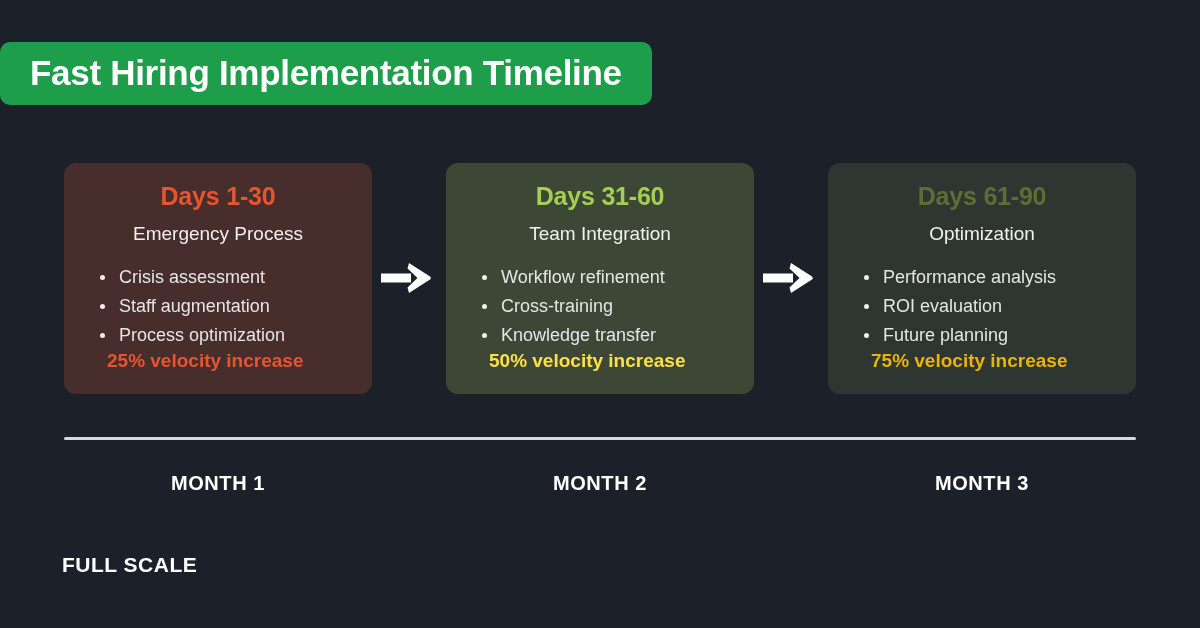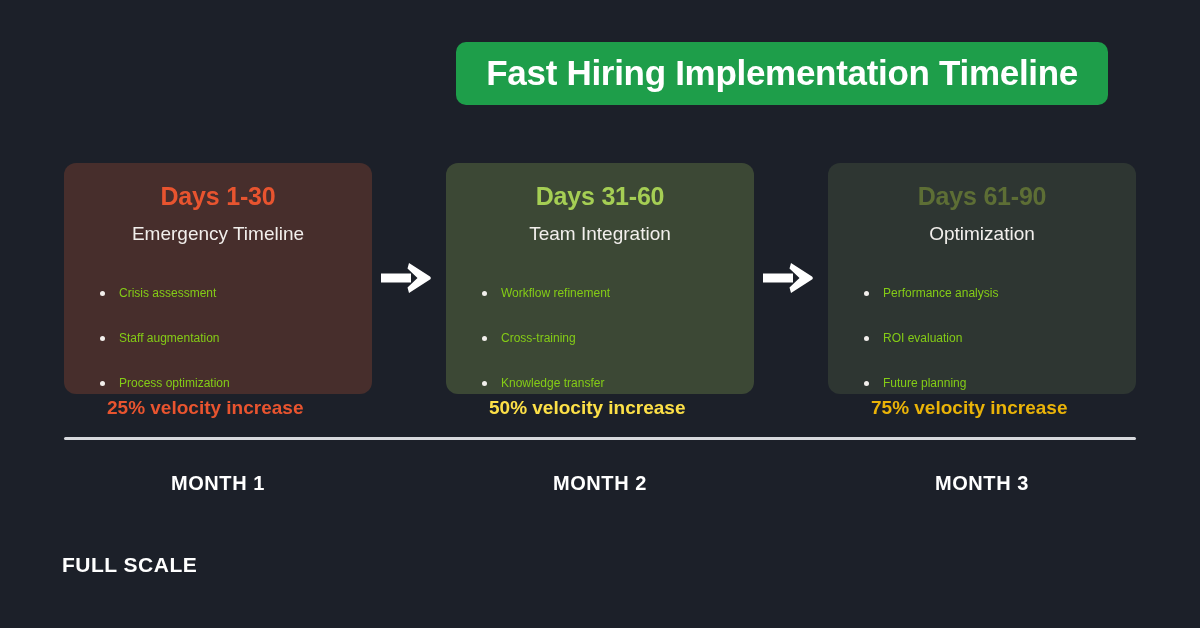--- a/index.html
+++ b/index.html
@@ -8,22 +8,22 @@
     width:1200px; height:628px;
     background:#1c2029;
     font-family:"Liberation Sans", sans-serif;
     overflow:hidden;
   }
 
   .page { position:relative; width:1200px; height:628px; background:#1c2029; }
 
   
   .title-wrap {
-    position:absolute; top:42px; left:12px; width:1096px;
-    display:flex; justify-content:flex-end;
+    position:absolute; top:42px; left:0; width:1096px;
+    display:flex; justify-content:flex-start;
   }
   .title-banner {
     background:#1e9e4a;
     border-radius:10px;
     padding:13px 30px 15px 30px;
   }
   .title-text {
     color:#ffffff;
     font-size:35px;
     font-weight:bold;
@@ -61,25 +61,24 @@
     line-height:1.1;
   }
   .card-list {
     list-style:none;
     margin-top:18px;
     padding-left:12px;
     flex:1;
   }
   .card-list li {
     position:relative;
-    color:#84cc16;
-    font-size:12px;
+    color:#e5e5e5;
+    font-size:18px;
     line-height:29px;
     padding-left:21px;
-    margin-top:16px;
   }
   .card-list li::before {
     content:"";
     position:absolute;
     left:2px; top:12px;
     width:5px; height:5px;
     border-radius:50%;
     background:#f2efec;
   }
   .card-metric {
@@ -142,21 +141,21 @@
   <div class="title-wrap">
     <div class="title-banner">
       <div class="title-text">Fast Hiring Implementation Timeline</div>
     </div>
   </div>
 
   <div class="cards-row">
 
     <div class="card" style="background:#472e2c;">
       <div class="card-heading" style="color:#e8542f;">Days 1-30</div>
-      <div class="card-subtitle">Emergency Timeline</div>
+      <div class="card-subtitle">Emergency Process</div>
       <ul class="card-list">
         <li>Crisis assessment</li>
         <li>Staff augmentation</li>
         <li>Process optimization</li>
       </ul>
       <div class="card-metric" style="color:#e8542f;">25% velocity increase</div>
     </div>
 
     <div class="arrow">
       <svg width="56" height="38" viewBox="0 0 56 38" aria-hidden="true">

